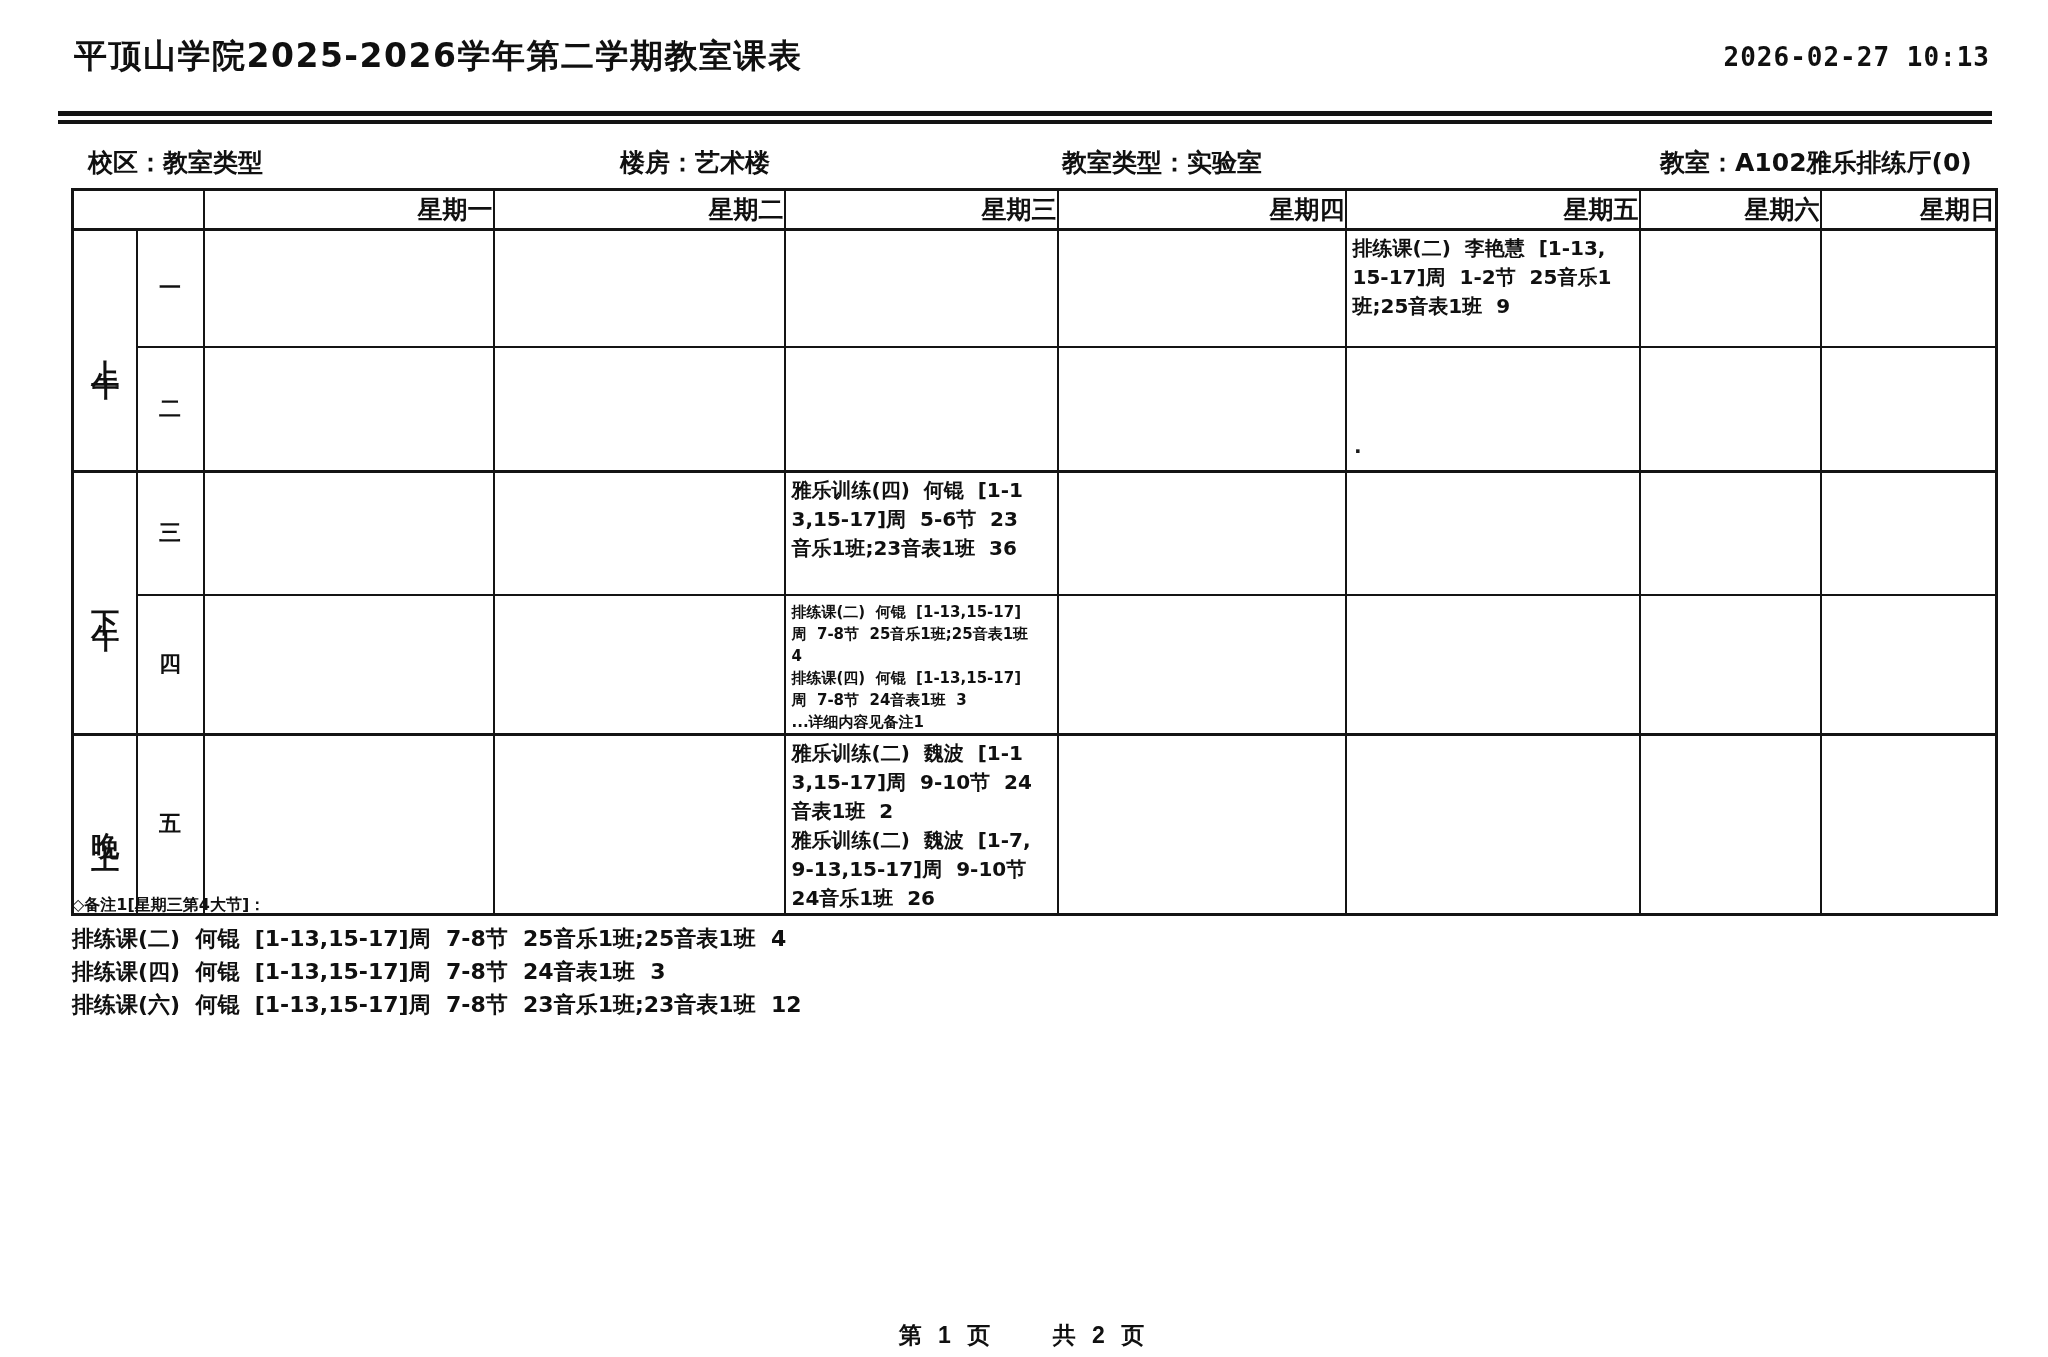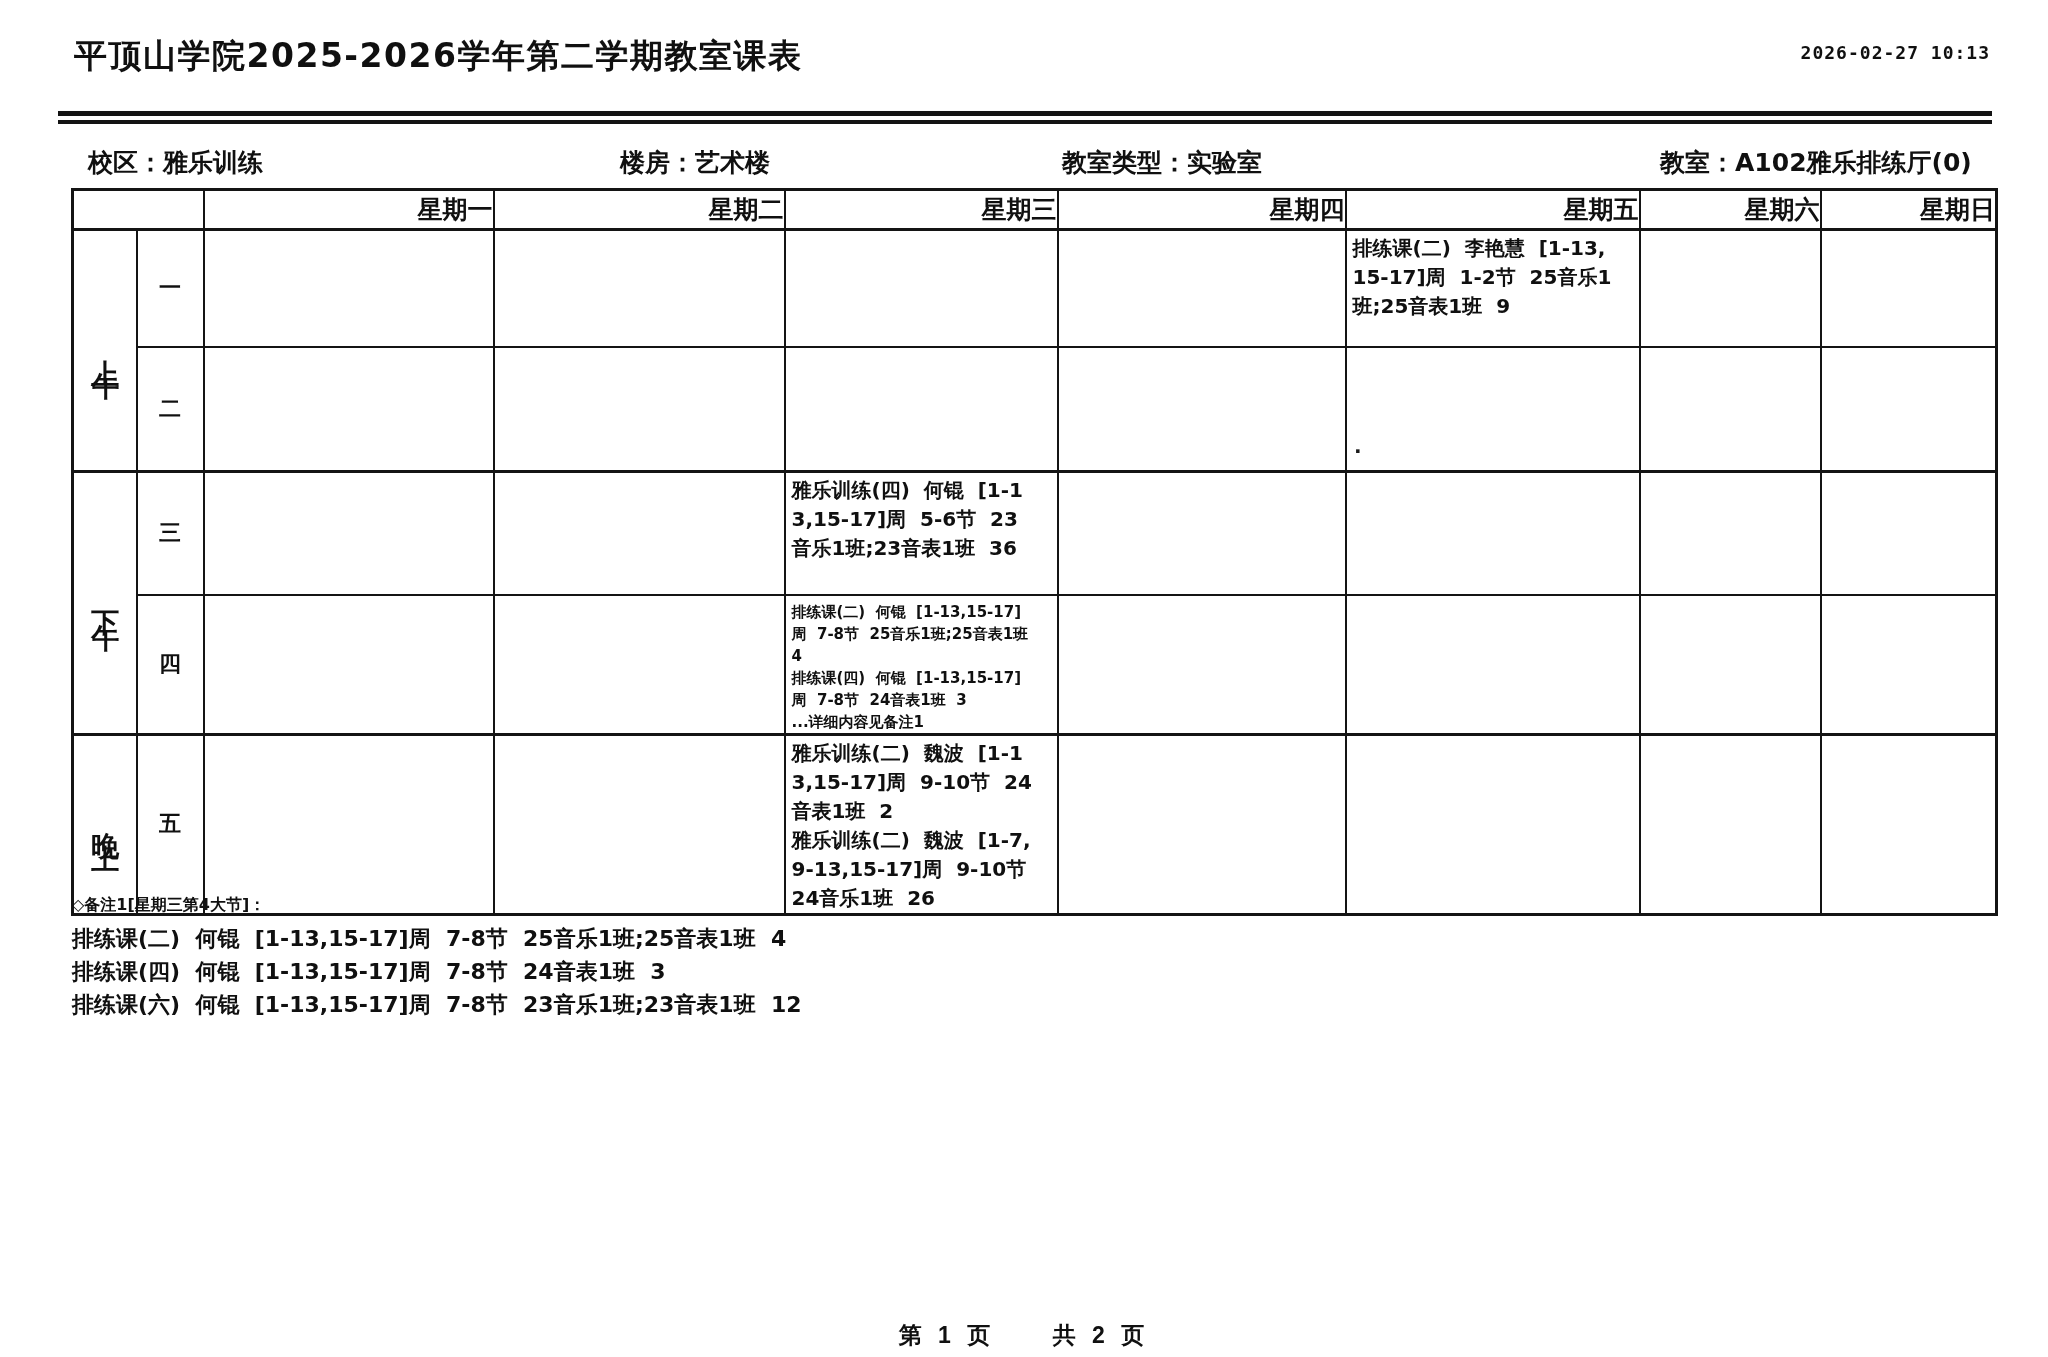--- a/index.html
+++ b/index.html
@@ -15,21 +15,21 @@
   .page { position: absolute; inset: 0; }
 
   
   .doc-title {
     position: absolute; left: 74px; top: 34px;
     font-size: 33px; letter-spacing: 1.5px; white-space: nowrap;
   }
   .doc-timestamp {
     position: absolute; right: 58px; top: 42px;
     font-family: "DejaVu Sans Mono", monospace;
-    font-size: 18px; font-weight: bold; letter-spacing: 1px; white-space: nowrap;
+    font-size: 26px; font-weight: bold; letter-spacing: 1px; white-space: nowrap;
   }
   .double-rule {
     position: absolute; left: 58px; top: 111px; width: 1934px; height: 13px;
     border-top: 5px solid #131313; border-bottom: 4px solid #131313;
   }
 
   
   .info-row { position: absolute; top: 146px; left: 0; width: 2048px; height: 34px; }
   .info-item { position: absolute; top: 0; font-size: 25px; white-space: nowrap; }
   .info-campus   { left: 88px; }
@@ -99,21 +99,21 @@
 </head>
 <body>
 
 <div class="page">
 
   <div class="doc-title">平顶山学院2025-2026学年第二学期教室课表</div>
   <div class="doc-timestamp">2026-02-27 10:13</div>
   <div class="double-rule"></div>
 
   <div class="info-row">
-    <span class="info-item info-campus">校区：雅乐训练</span>
+    <span class="info-item info-campus">校区：教室类型</span>
     <span class="info-item info-building">楼房：艺术楼</span>
     <span class="info-item info-roomtype">教室类型：实验室</span>
     <span class="info-item info-room">教室：A102雅乐排练厅(0)</span>
   </div>
 
   <table class="timetable">
     <colgroup>
       <col style="width:64px">
         <col style="width:67px">
       <col style="width:290px">

